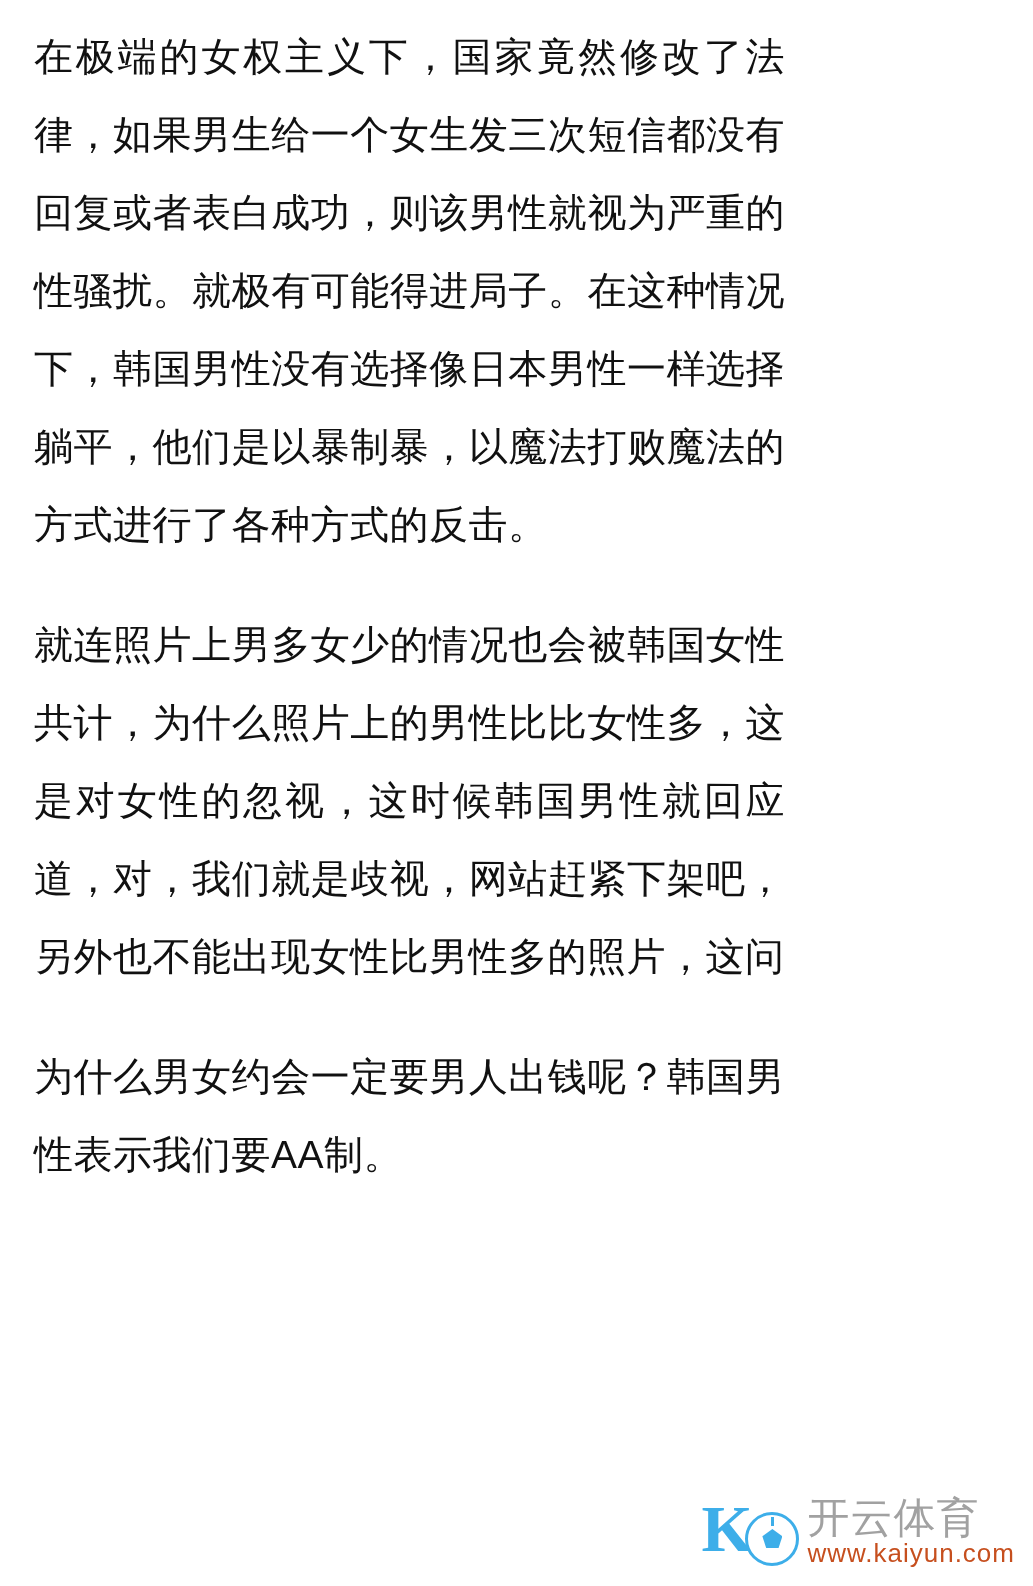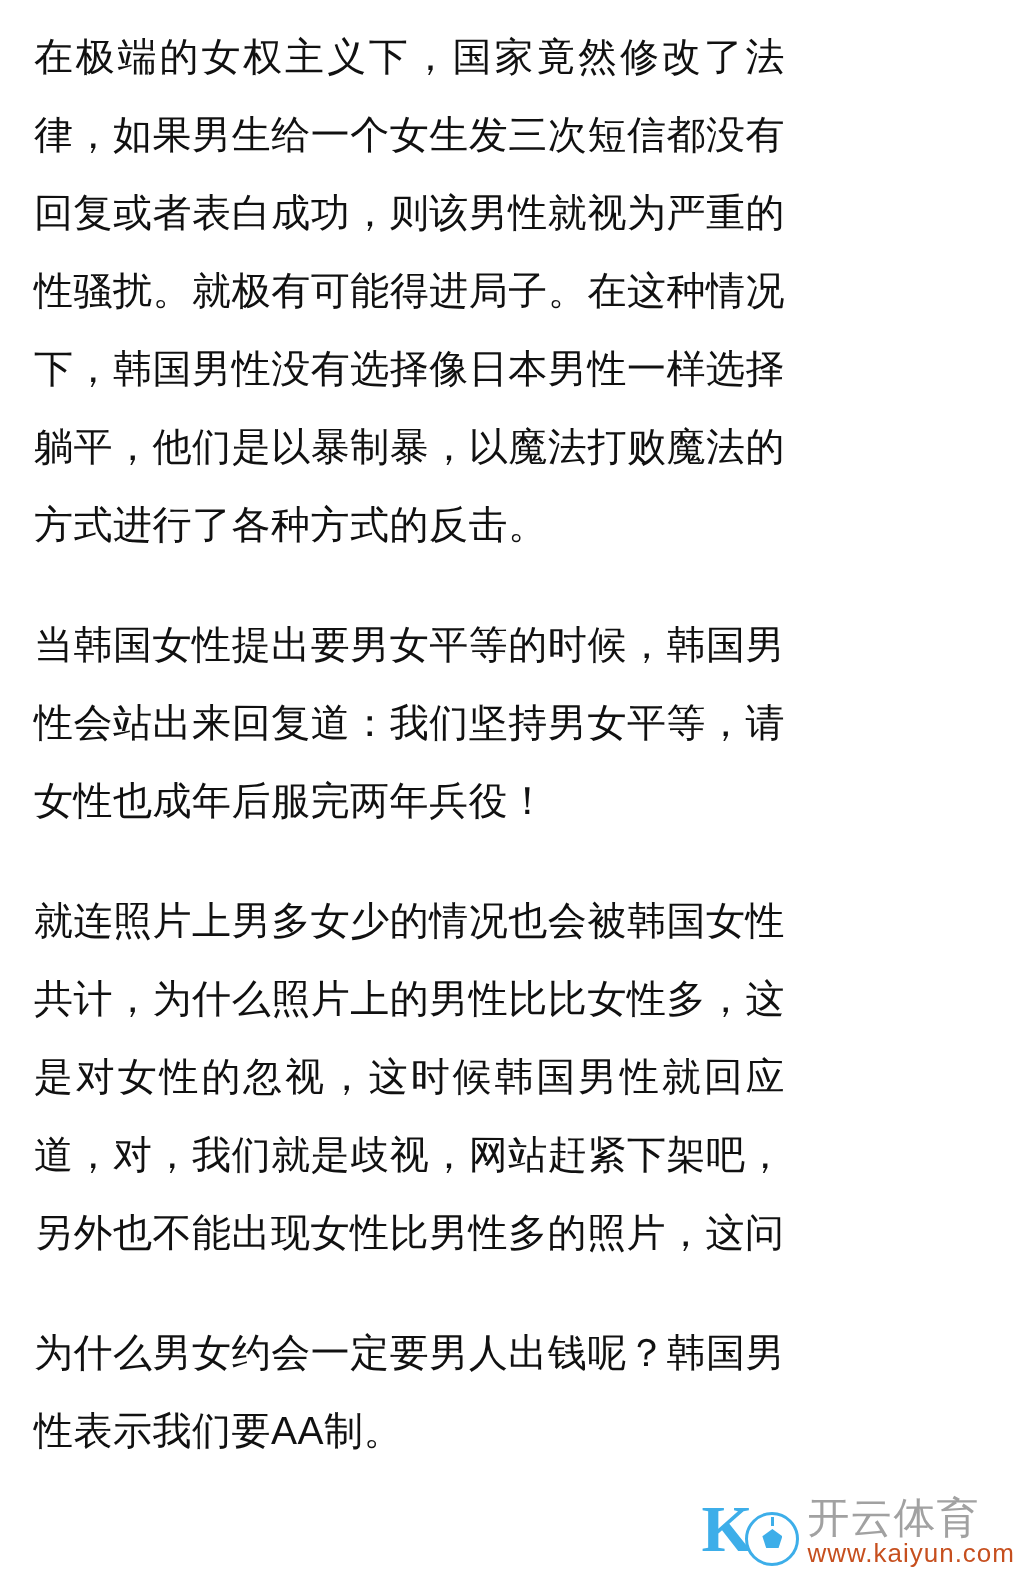--- a/index.html
+++ b/index.html
@@ -111,21 +111,20 @@
     color: #c2410c;
     letter-spacing: 1px;
     text-align: right;
   }
 </style>
 </head>
 <body>
 
 <div class="article">
   <p class="para">在极端的女权主义下，国家竟然修改了法律，如果男生给一个女生发三次短信都没有回复或者表白成功，则该男性就视为严重的性骚扰。就极有可能得进局子。在这种情况下，韩国男性没有选择像日本男性一样选择躺平，他们是以暴制暴，以魔法打败魔法的方式进行了各种方式的反击。</p>
-  <p class="para">当韩国女性提出要男女平等的时候，韩国男性会站出来回复道：我们坚持男女平等，请女性也成年后服完两年兵役！</p>
   <p class="para">就连照片上男多女少的情况也会被韩国女性共计，为什么照片上的男性比比女性多，这是对女性的忽视，这时候韩国男性就回应道，对，我们就是歧视，网站赶紧下架吧，另外也不能出现女性比男性多的照片，这问</p>
   <p class="para">为什么男女约会一定要男人出钱呢？韩国男性表示我们要AA制。</p>
 </div>
 
 <div class="watermark">
   <div class="wm-logo">
     <span class="wm-k">K</span>
     <span class="wm-ball"></span>
   </div>
   <div class="wm-text">

